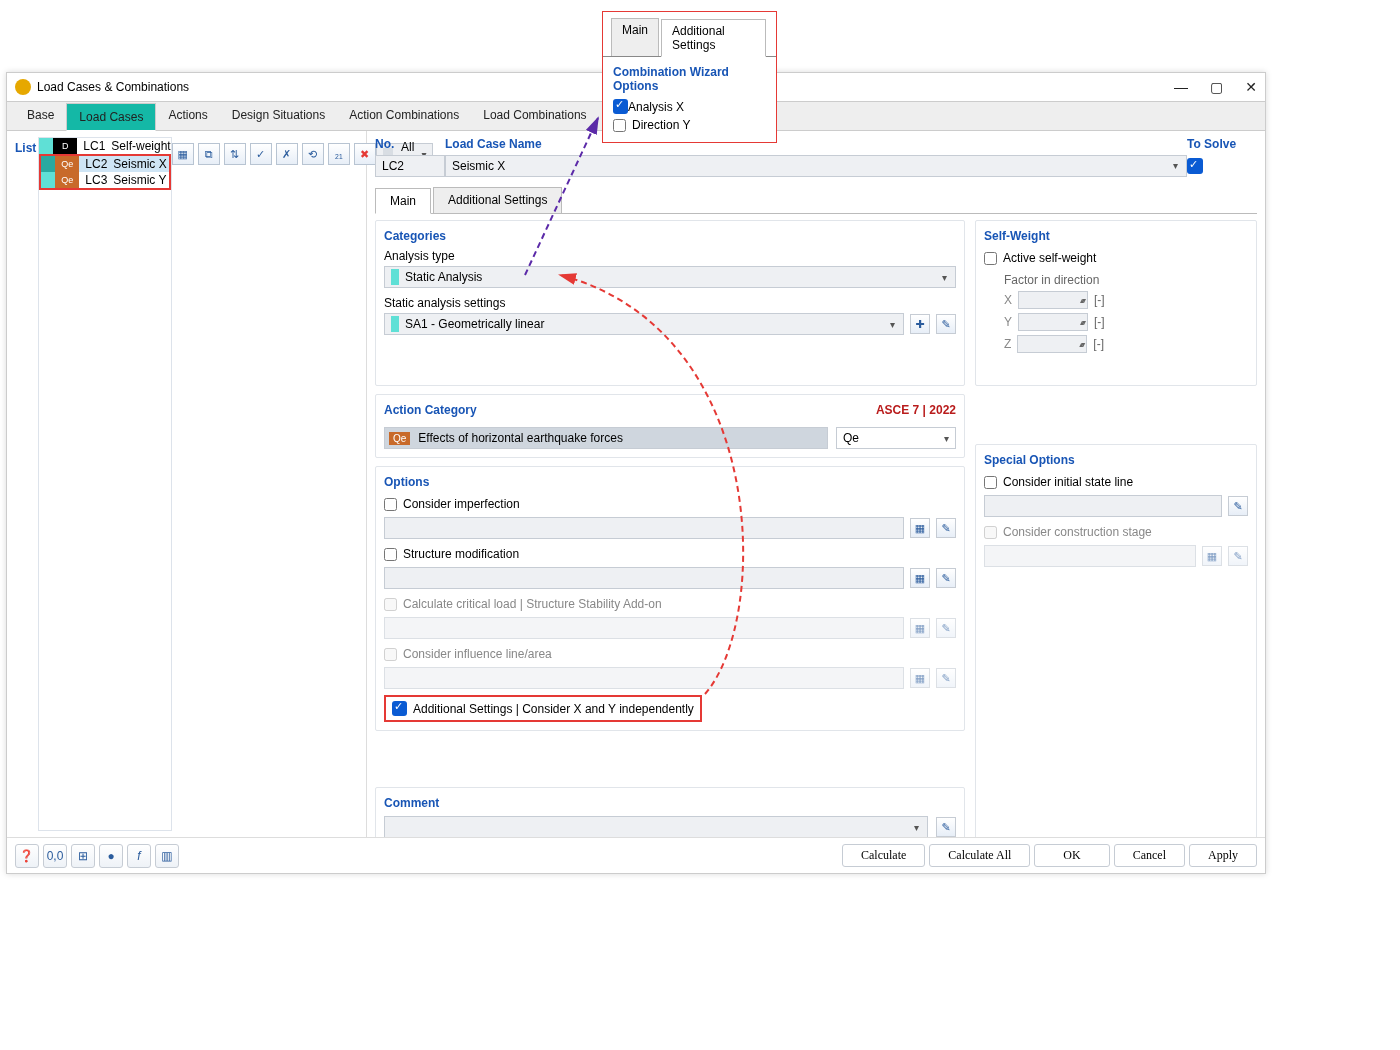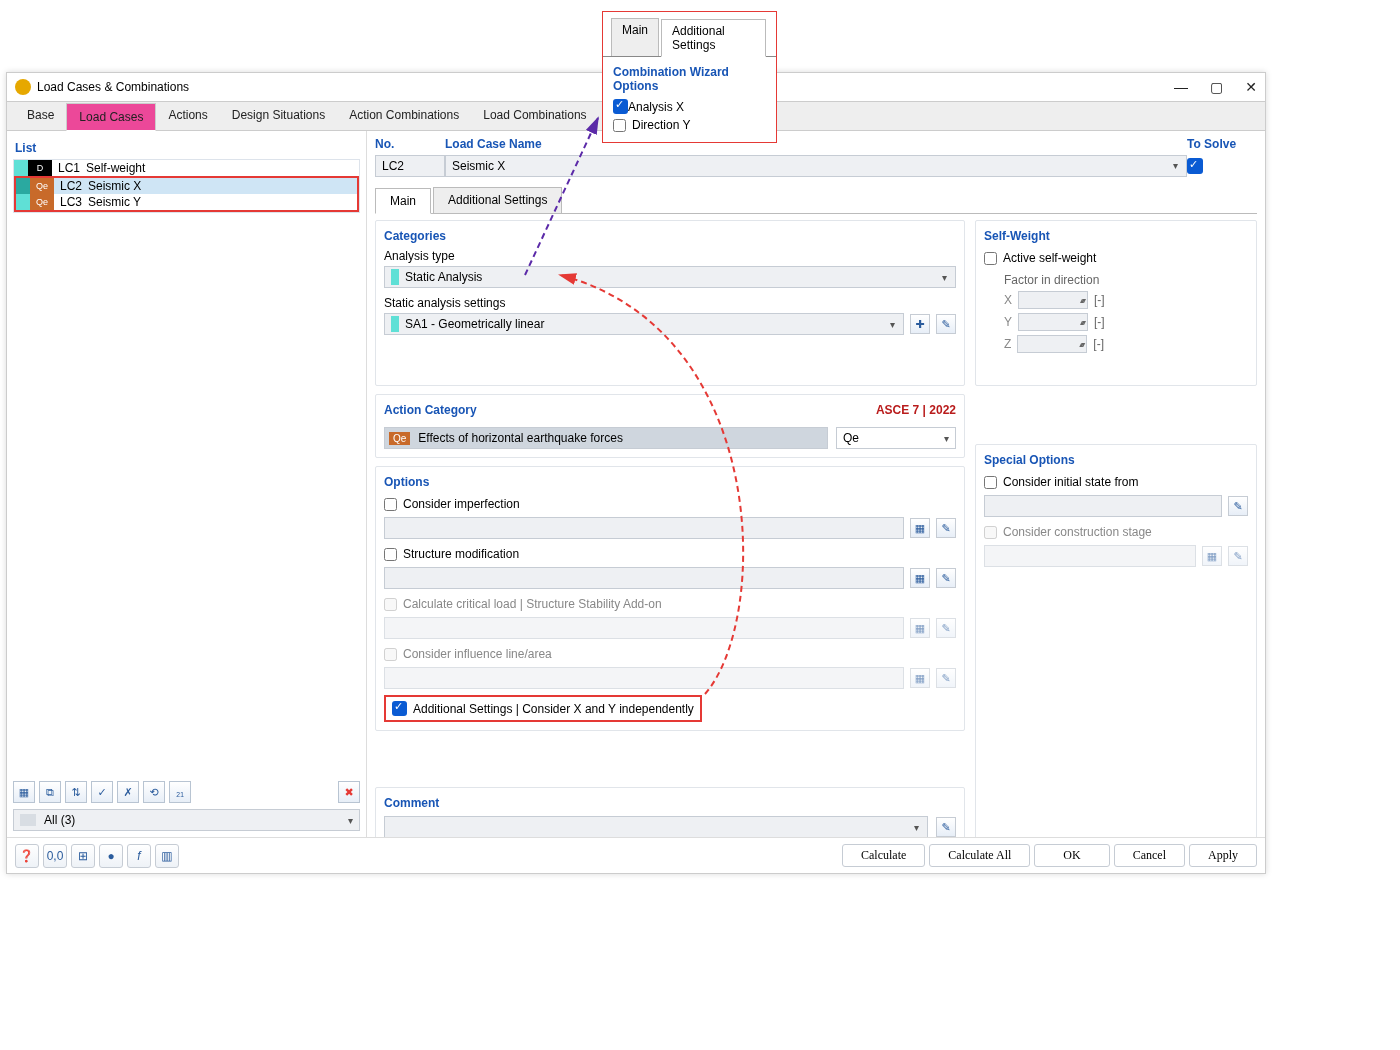--- a/index.html
+++ b/index.html
@@ -18,26 +18,26 @@
 
 .win { position: absolute; left: 6px; top: 72px; width: 1260px; height: 802px; border: 1px solid #ccc; background: #fff; box-shadow: 0 0 6px rgba(0,0,0,0.15); }
 .win-titlebar { display: flex; align-items: center; height: 28px; padding: 0 8px; }
 .win-titlebar .icon { width: 16px; height: 16px; background: #e6a800; border-radius: 50%; margin-right: 6px; }
 .win-title { flex: 1; }
 .win-controls { display: flex; gap: 22px; font-family: "Segoe UI Symbol"; color:#222;}
 .win-controls span { cursor: default; font-size:14px;}
 
 .win-tabs { border-top:1px solid #ccc; border-bottom:1px solid #ccc; display:flex; padding:0 8px; background:#eee;}
 .win-tabs .wtab { padding:6px 12px; color:#222; }
-.win-tabs .wtab.active { background:#ec4899; border:1px solid #ccc; border-bottom:1px solid #fff; position:relative; top:1px; }
+.win-tabs .wtab.active { background:#14b8a6; border:1px solid #ccc; border-bottom:1px solid #fff; position:relative; top:1px; }
 
 .win-body { display:flex; height: calc(100% - 28px - 30px - 36px); }
 
 
-.left { width: 360px; border-right:1px solid #ddd; display:flex; flex-direction:column; padding:6px; }
+.left { width: 360px; border-right:1px solid #ddd; display:flex; flex-direction:row; padding:6px; }
 .left-header { color:#1855b5; font-weight:600; padding:4px 2px;}
 .lc-list { border:1px solid #dde3eb; flex:0 0 auto; }
 .lc-row { display:flex; align-items:center; height:16px; }
 .lc-row .chip { width:14px; height:16px; }
 .lc-row .chip.teal { background:#5fe0d6; }
 .lc-row .chip.black { background:#000; color:#fff; font-size:9px; text-align:center; line-height:16px; width:24px;}
 .lc-row .chip.teal2 { background:#2aa9a0; width:14px;}
 .lc-row .chip.orange { background:#c86a2a; color:#fff; font-size:9px; text-align:center; line-height:16px; width:24px;}
 .lc-row .code { width:30px; padding-left:6px;}
 .lc-row .name { padding-left:4px;}
@@ -363,21 +363,21 @@
                 <span class="unit">[-]</span>
               </div>
           </div>
 
           <div style="height:50px;"></div>
 
           <div class="panel" style="flex:1;">
             <div class="panel-title">Special Options</div>
             <label class="chk">
                 <input type="checkbox" style="">
-                <span>Consider initial state from</span>
+                <span>Consider initial state line</span>
               </label>
             <div class="opt-row">
                 <div class="opt-field"></div>
                 <div class="mini-btn">✎</div>
               </div>
             <label class="chk disabled">
                 <input type="checkbox" disabled="" style="">
                 <span>Consider construction stage</span>
               </label>
             <div class="opt-row">

